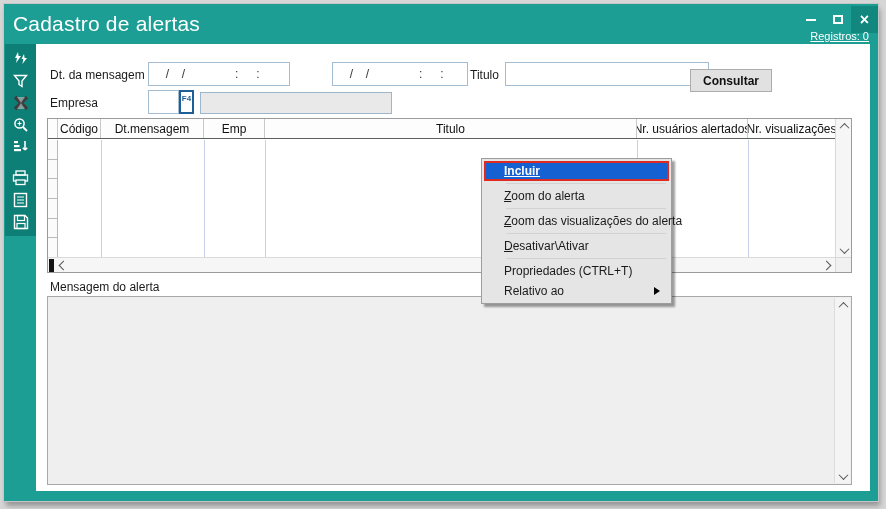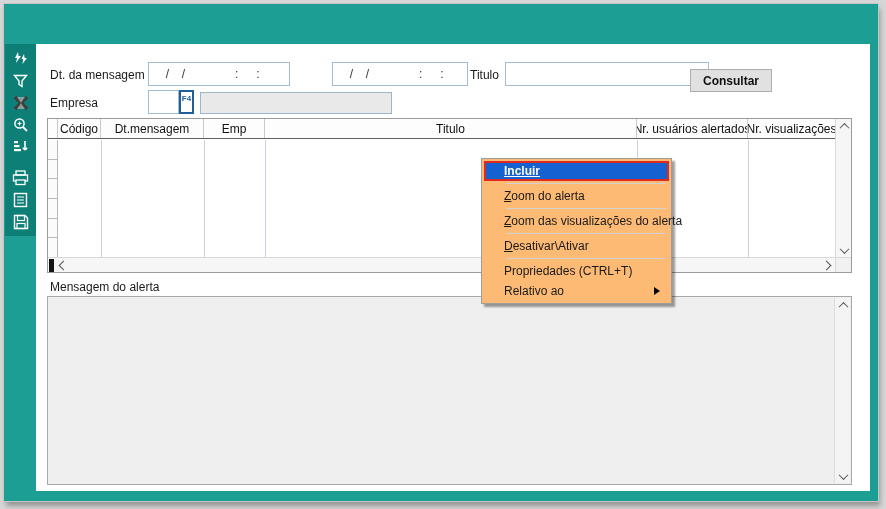--- a/index.html
+++ b/index.html
@@ -77,35 +77,50 @@
   .chev.down { transform:rotate(45deg) translate(-1px,-1px); }
   .chev.left { transform:rotate(135deg); margin-left:2px; }
   .chev.right { transform:rotate(-45deg); margin-right:2px; }
   .hthumb { width:5px; height:13px; background:#141414; margin-left:1px; }
   .htrack { flex:1; }
   
   .memo { position:absolute; left:11px; top:252px; width:805px; height:189px; background:#efefef; border:1px solid #a8a8a8; }
   .memo-vscroll { position:absolute; top:1px; right:1px; bottom:1px; width:16px; background:#f4f4f4; border-left:1px solid #dcdcdc; }
   
   .menu {
-    position:absolute; left:477px; top:154px; width:191px; background:#fdba74;
+    position:absolute; left:477px; top:154px; width:191px; background:#e5e5e5;
     border:1px solid #9d9d9d; box-shadow:3px 3px 2px rgba(0,0,0,.38);
     padding:2px; font-size:12px; color:#1a1a1a; z-index:50;
   }
   .mi { position:relative; height:20px; display:flex; align-items:center; padding-left:20px; white-space:pre; }
   .mi .accel { text-decoration:underline; }
   .mi.hl { background:#1661d2; color:#fff; font-weight:700; border:2px solid #df2b1f; padding-left:18px; }
   .msep { height:1px; background:#d2d2d2; margin:2px 3px 2px 22px; }
   .subarrow { position:absolute; right:9px; top:6px; width:0; height:0; border-left:6px solid #000; border-top:4px solid transparent; border-bottom:4px solid transparent; }
 </style>
 </head>
 <body>
 
 <div class="window">
 
+  <div class="titlebar">
+    <div class="title">Cadastro de alertas</div>
+    <div class="win-btns">
+      <div class="win-btn">
+          <div class="glyph-min"></div>
+        </div>
+      <div class="win-btn">
+          <div class="glyph-max"></div>
+        </div>
+      <div class="win-btn close">
+          <div class="glyph-close">×</div>
+        </div>
+    </div>
+    <div class="registros">Registros: 0</div>
+  </div>
 
   <div class="toolbar">
     <div class="tool">
       <svg width="16" height="16" viewBox="0 0 16 16">
           <path d="M5 1 L2 7 H4 L3 12 L8 5 H5.5 Z" fill="#fff"></path>
           <path d="M11 3 L8.5 8 H10.3 L9.4 13 L14 7 H11.6 Z" fill="#fff"></path>
         </svg>
     </div>
     <div class="tool">
       <svg width="15" height="15" viewBox="0 0 15 15">

